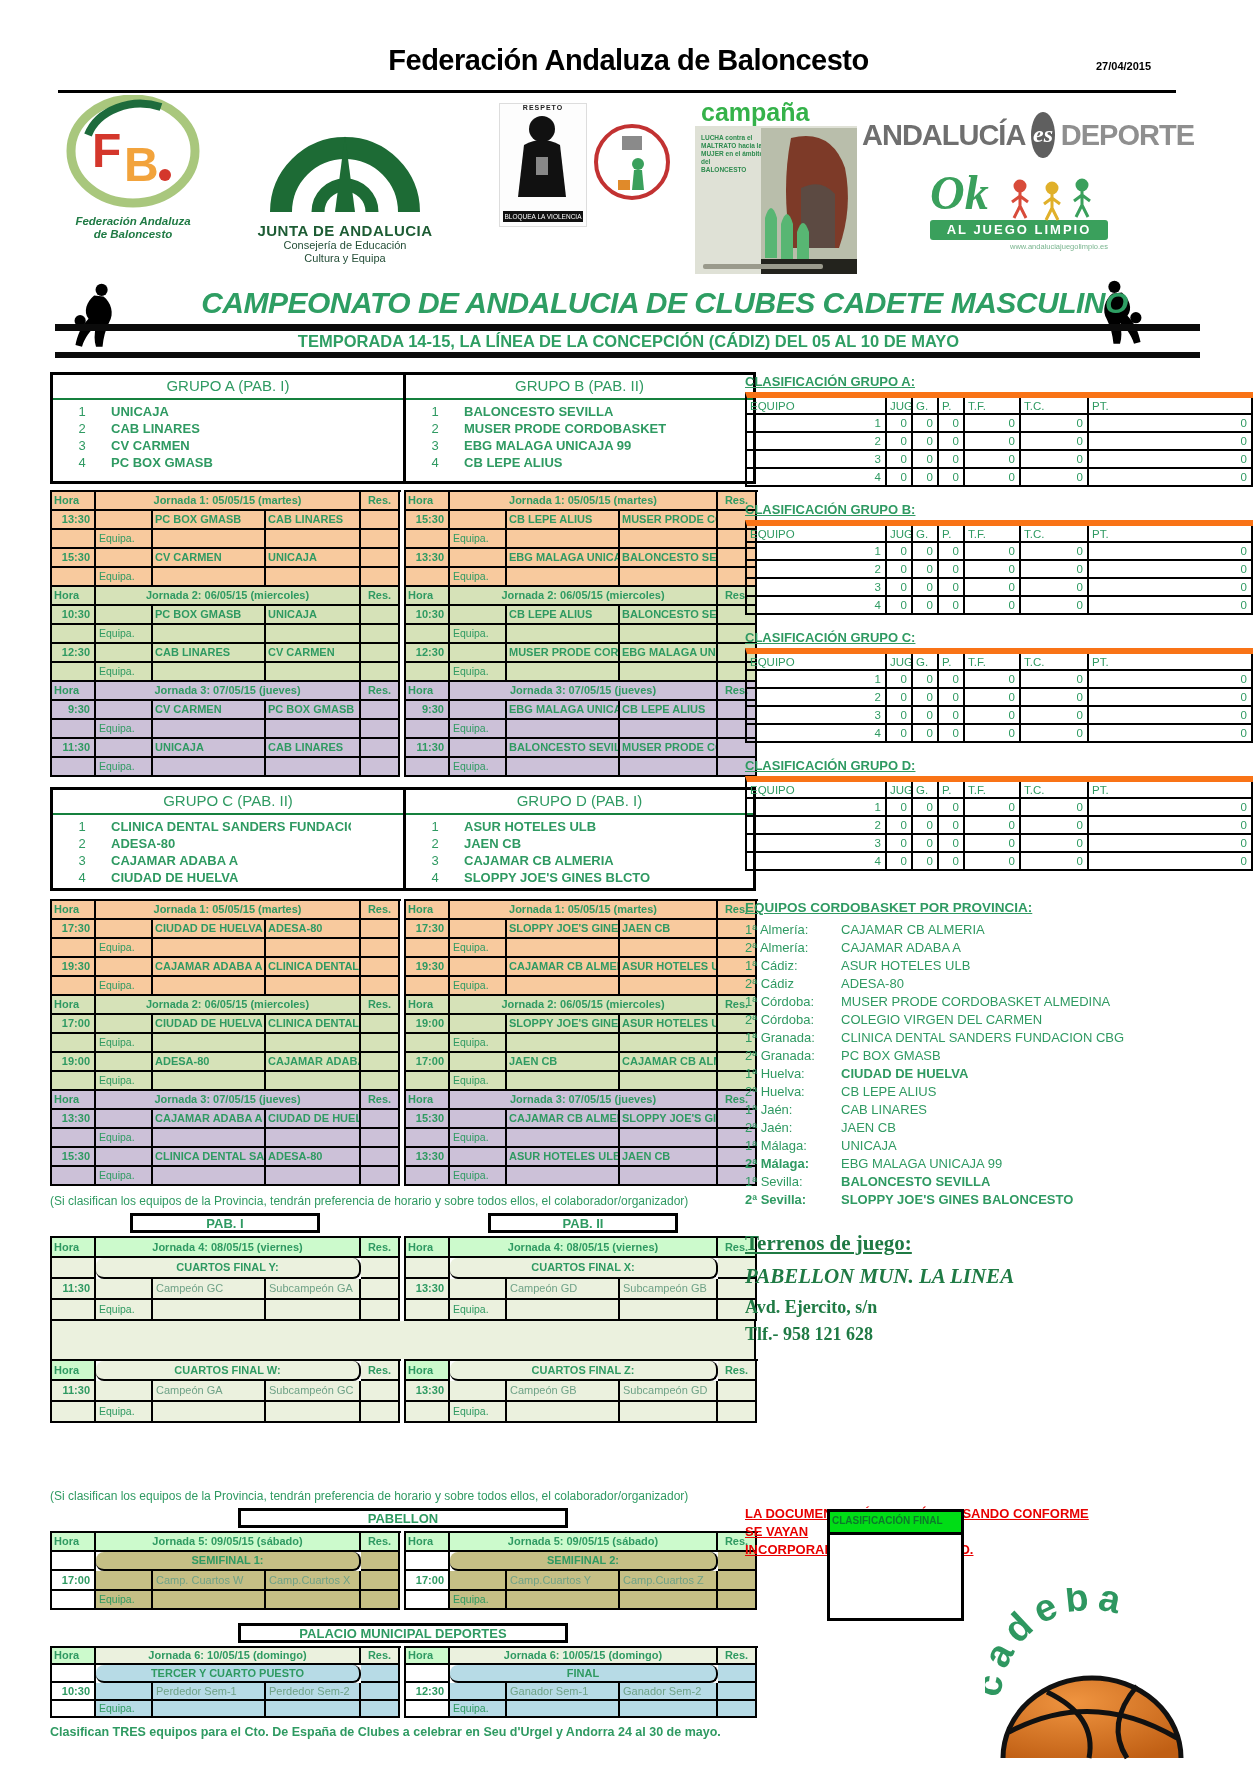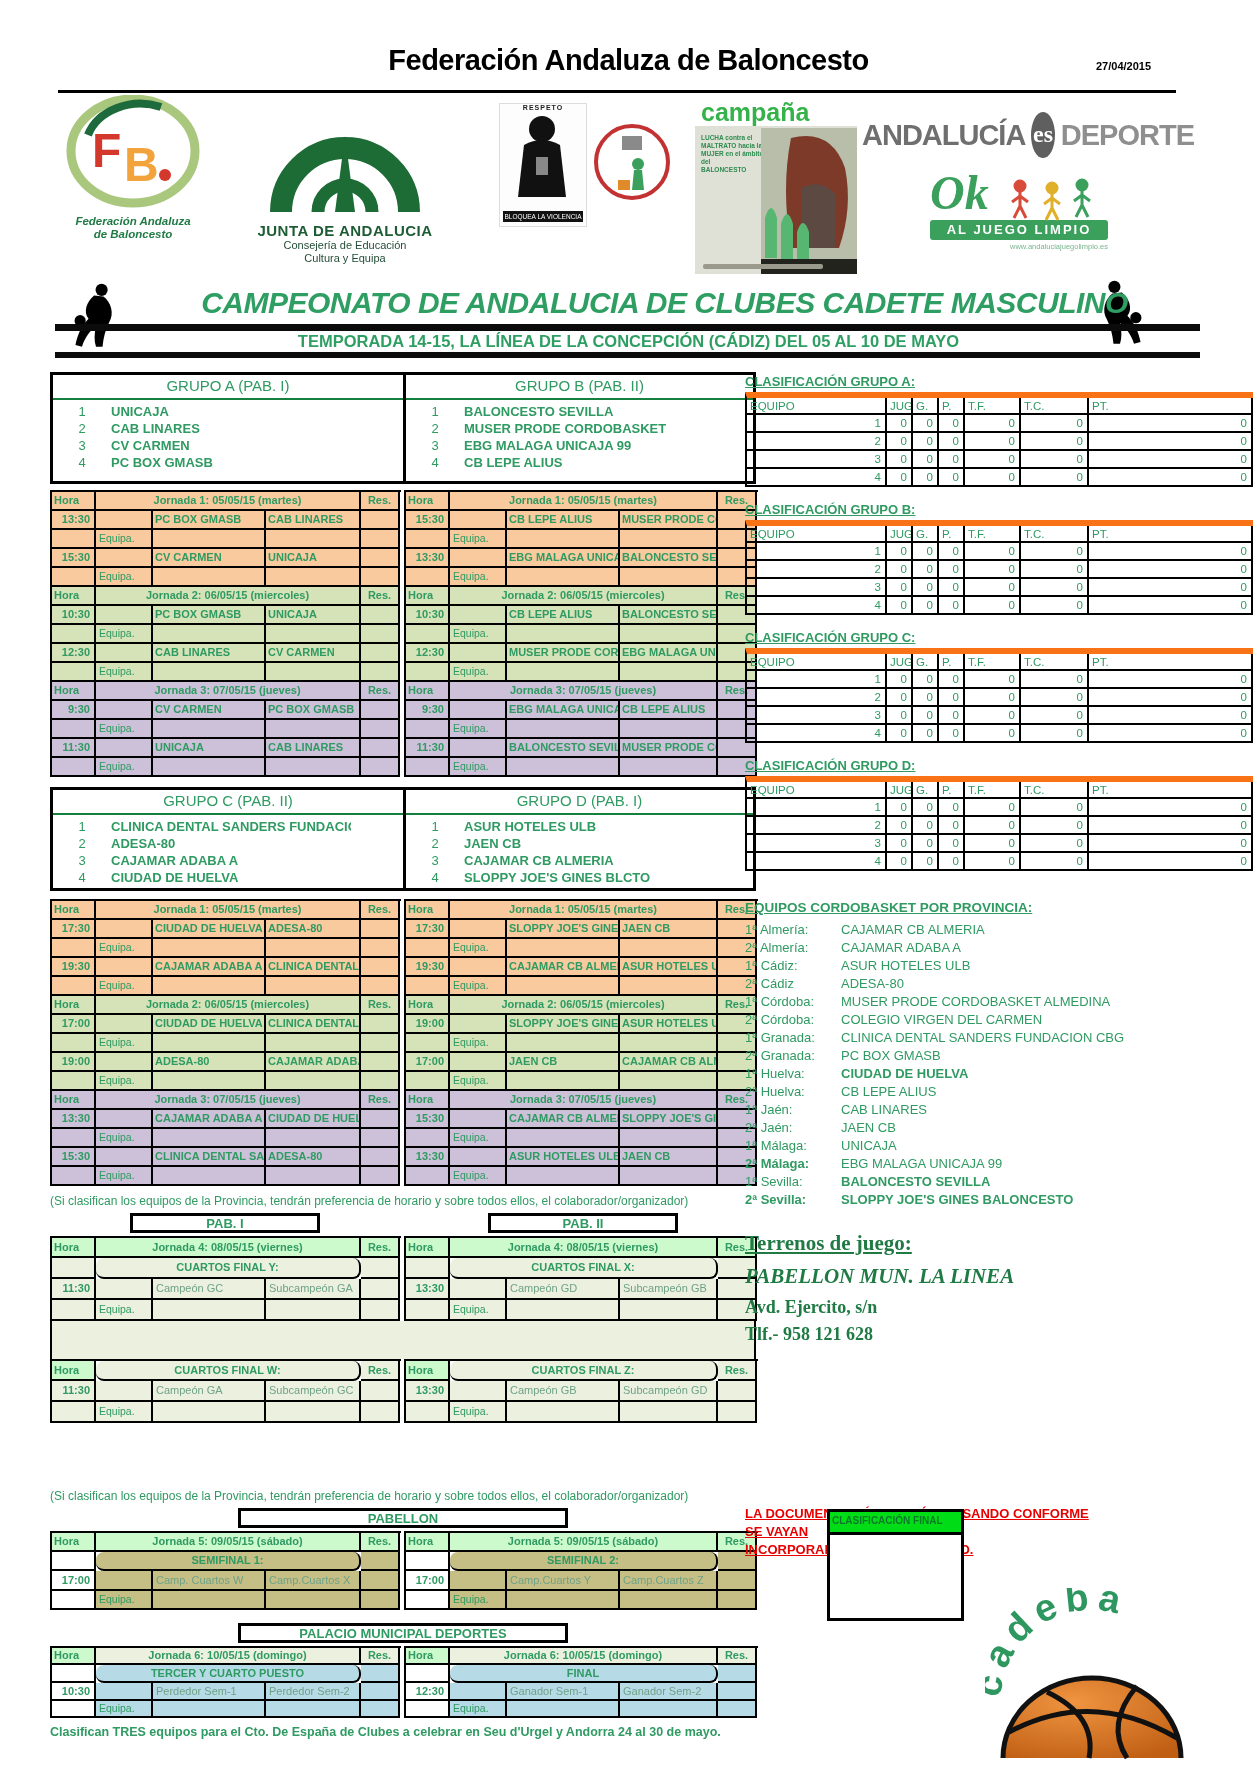--- a/index.html
+++ b/index.html
@@ -28,21 +28,21 @@
                        font-size:6.5px;text-align:center;line-height:11px;white-space:nowrap;overflow:hidden;}
   #logo-circle{left:592px;top:106px;width:80px;height:112px;}
   #logo-campana{left:695px;top:96px;width:162px;height:178px;background:#dfe1d6;overflow:hidden;}
   #logo-campana .ctit{background:#fff;color:#35b24a;font-weight:bold;font-size:25px;padding:2px 6px 0;line-height:28px;}
   #logo-campana .small{position:absolute;left:6px;top:38px;width:70px;color:#2e8b4f;font-weight:bold;font-size:6.5px;line-height:8px;}
   #logo-campana .photo{position:absolute;right:0;top:32px;width:96px;height:146px;}
   #logo-campana .bbar{position:absolute;bottom:5px;left:8px;width:120px;height:5px;background:#9a9a8c;border-radius:2px;}
   #logo-aed{left:862px;top:112px;width:332px;display:flex;align-items:center;gap:6px;}
   #logo-aed .w1{font-size:29px;font-weight:bold;color:#6f6f6f;letter-spacing:-1px;}
   #logo-aed .es{width:46px;height:46px;border-radius:50%;background:#5f5f5f;color:#fff;text-align:center;
-                line-height:44px;font-weight:bold;font-size:24px;font-family:"Liberation Serif",serif;}
+                line-height:44px;font-style:italic;font-weight:bold;font-size:24px;font-family:"Liberation Serif",serif;}
   #logo-aed .w3{font-size:29px;font-weight:bold;color:#8f8f8f;letter-spacing:-1px;}
   #logo-ok{left:930px;top:168px;width:178px;}
   #logo-ok .script{font-family:"Liberation Serif",serif;font-style:italic;font-weight:bold;
                    font-size:48px;color:#3aa05c;line-height:50px;}
   #logo-ok .bar{margin-top:2px;background:#3aa05c;color:#fff;font-weight:bold;font-size:13px;
                 letter-spacing:2px;text-align:center;line-height:20px;border-radius:3px;}
   #logo-ok .url{font-size:7.5px;color:#7ab58f;text-align:right;margin-top:2px;}
   #logo-ok .figs{position:absolute;left:78px;top:10px;}
   
   #banner-title{position:absolute;top:286px;left:0;width:100%;text-align:center;

